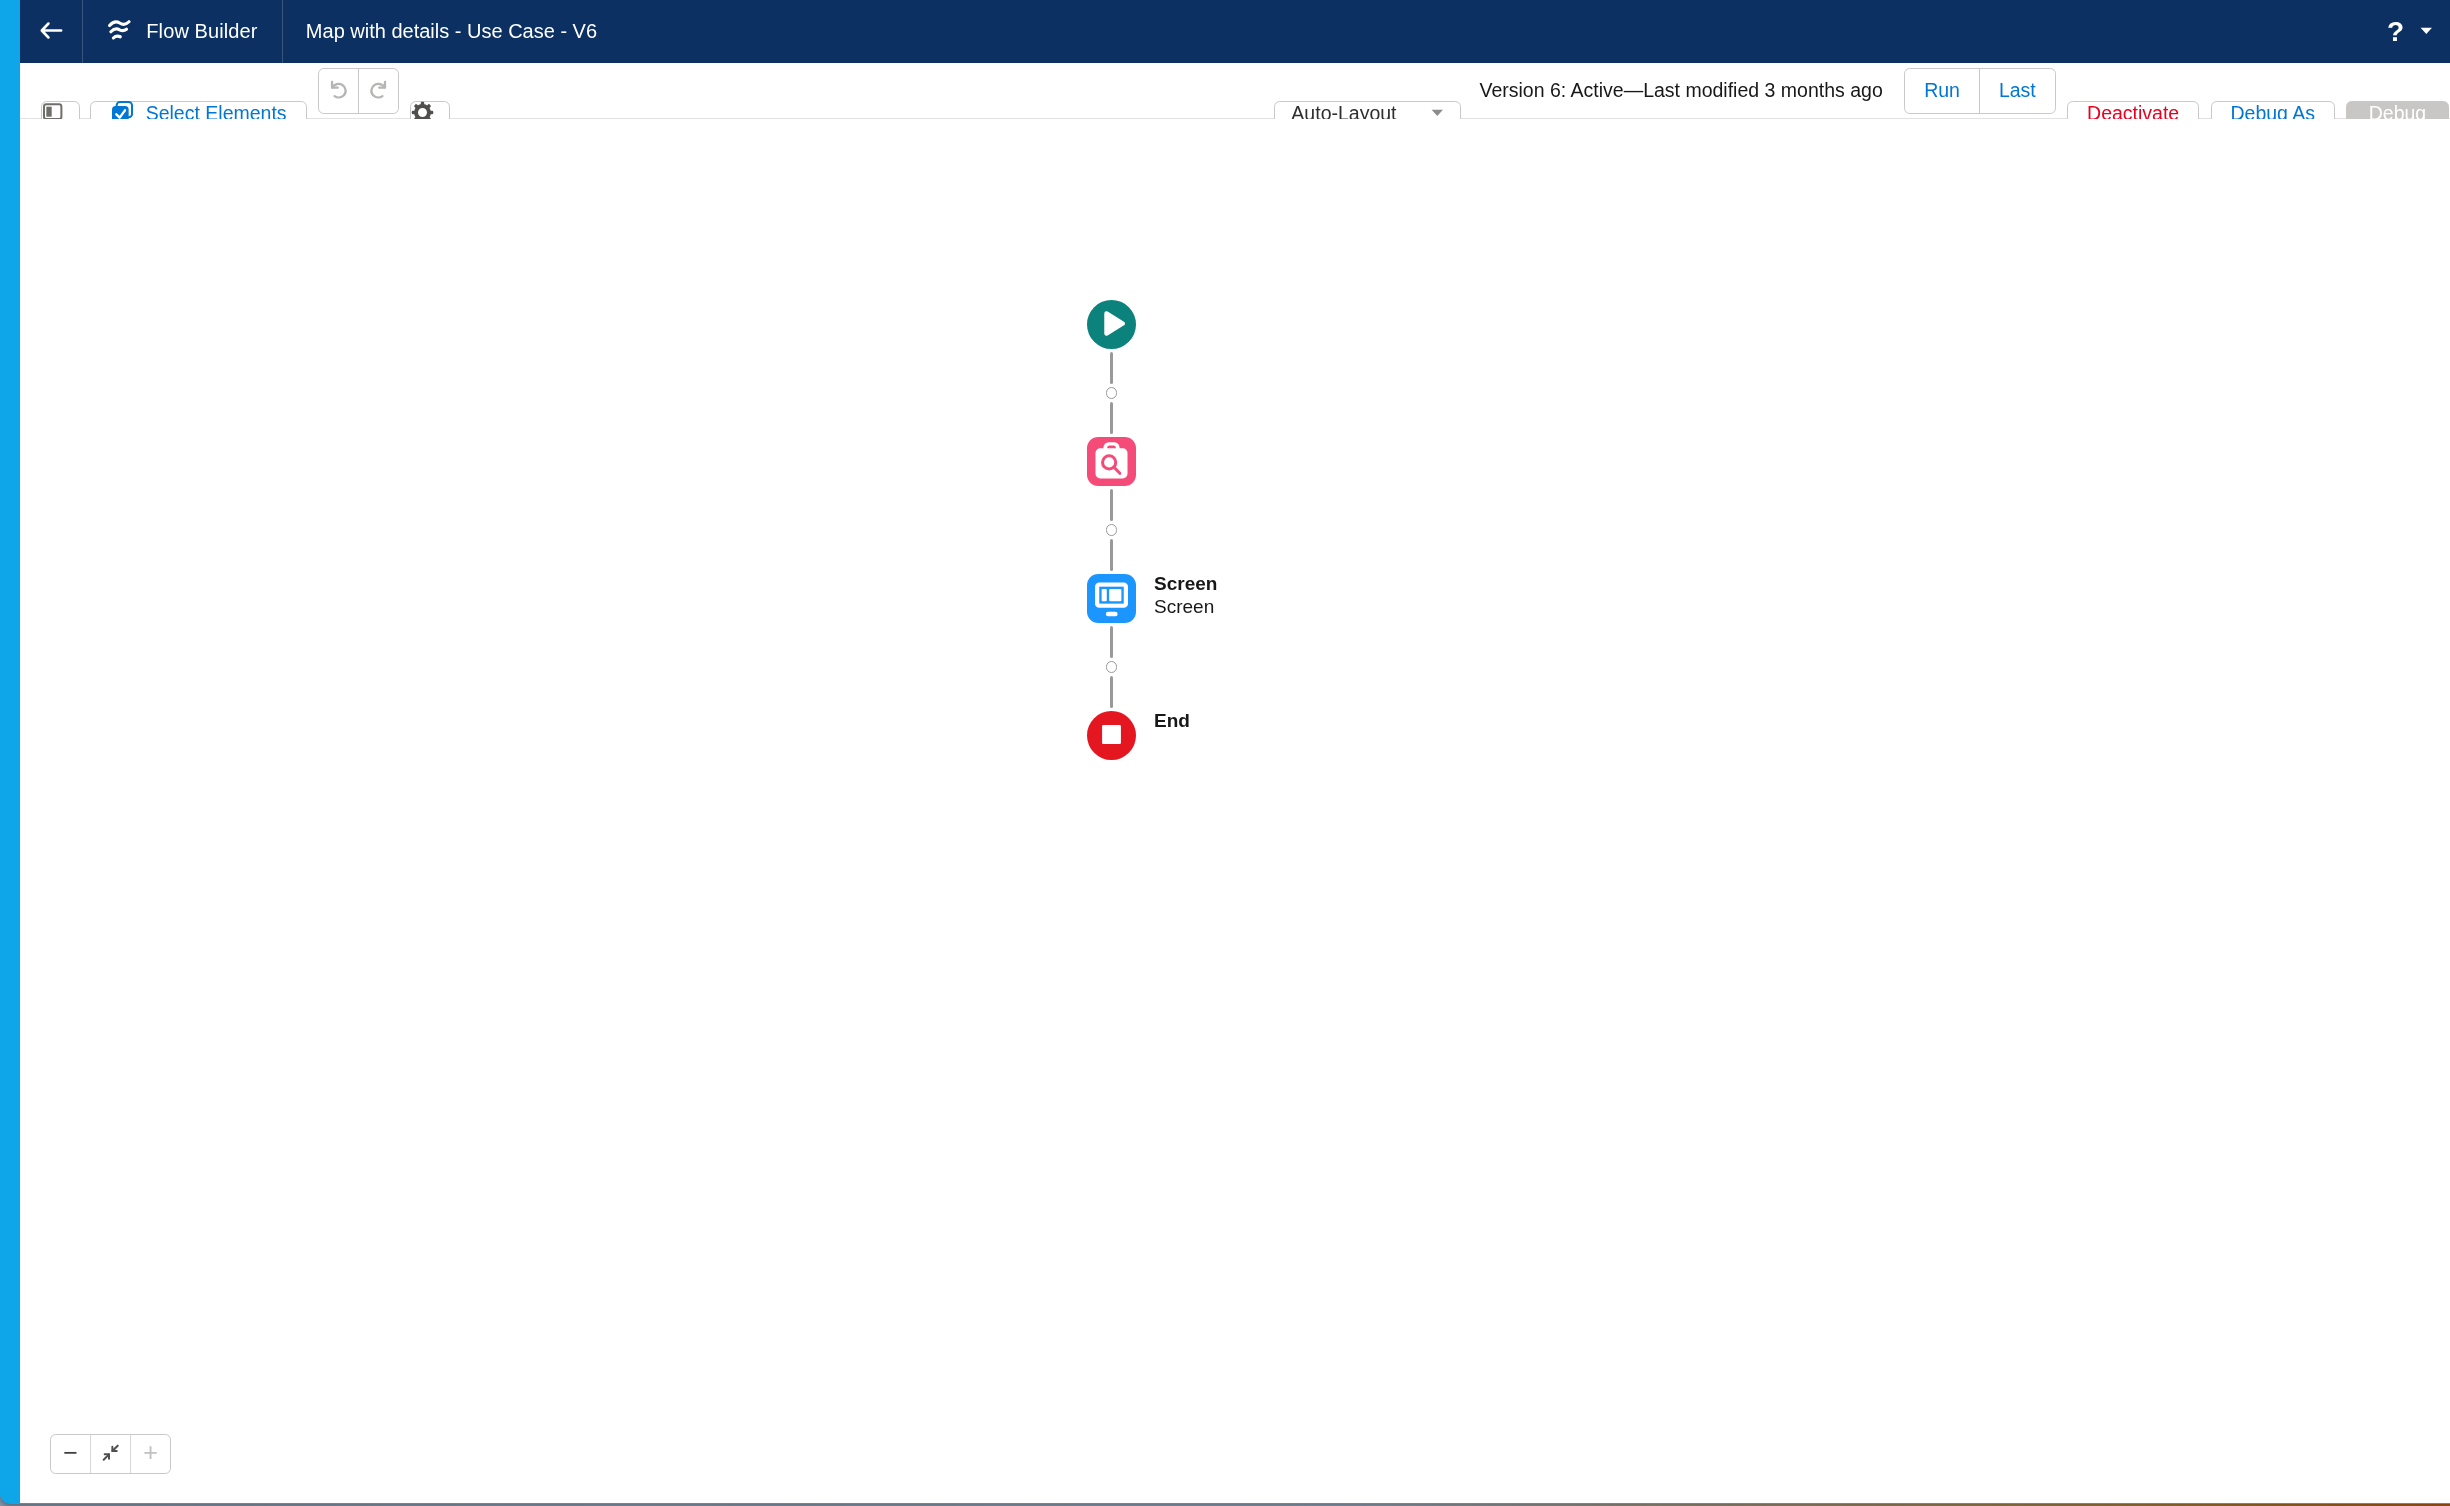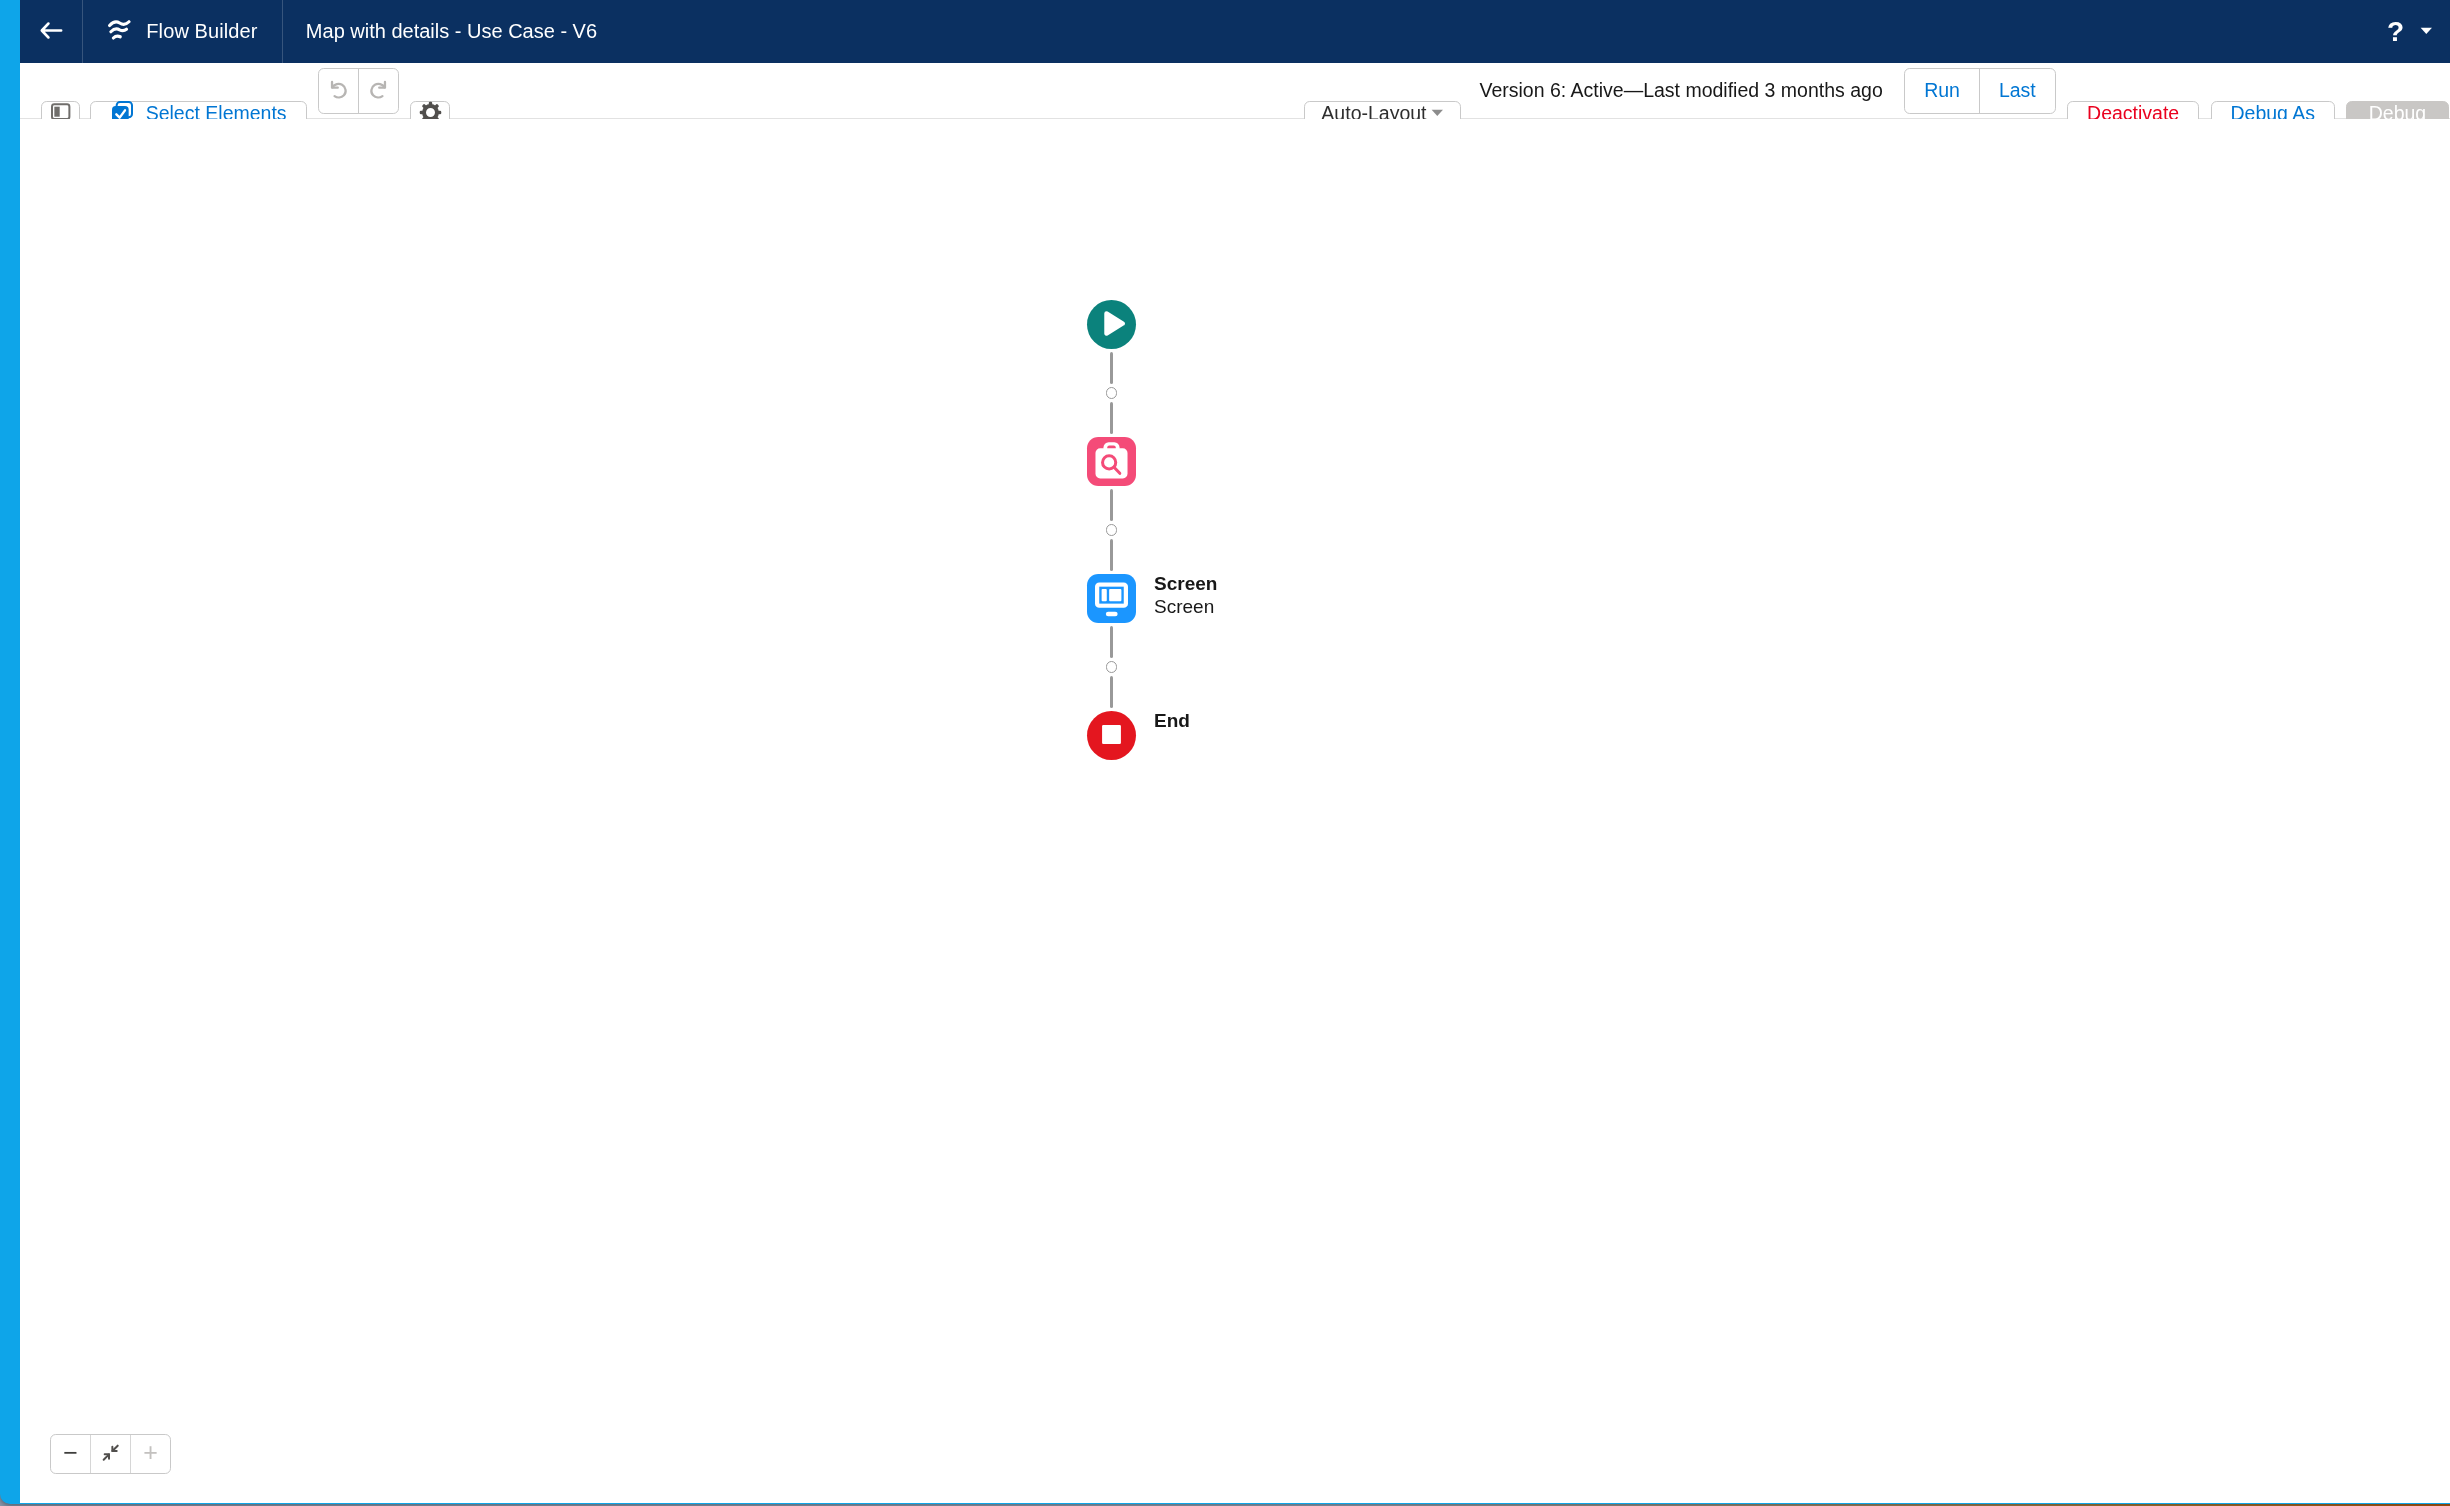--- a/index.html
+++ b/index.html
@@ -24,33 +24,33 @@
   .nav-app{display:flex;align-items:center;gap:15px;padding:0 24px;}
   .nav-app-name{font-size:20px;letter-spacing:0.1px;}
   .nav-title{display:flex;align-items:center;padding-left:23px;font-size:20px;}
   .nav-right{margin-left:auto;display:flex;align-items:center;gap:16.4px;padding-right:37px;}
   .nav-help{font-size:28px;font-weight:600;line-height:1;cursor:pointer;}
 
   
   .toolbar{height:55px;background:#fff;border-bottom:1.3px solid #e2e2e2;
     display:flex;align-items:center;padding:0 21.4px;}
   .tb-btn{height:24px;border:1.3px solid #c9c9c9;border-radius:5.7px;background:#fff;
-    display:flex;align-items:center;justify-content:center;cursor:pointer;box-sizing:border-box;margin-top:45px;}
+    display:flex;align-items:center;justify-content:space-between;cursor:pointer;box-sizing:border-box;margin-top:45px;}
   .tb-icon-btn{width:39px;}
   .tb-group{height:46px;border:1.3px solid #c9c9c9;border-radius:5.7px;background:#fff;
     display:flex;align-items:stretch;box-sizing:border-box;overflow:hidden;}
   .tb-group .cell{display:flex;align-items:center;justify-content:center;cursor:pointer;}
   .tb-group .cell + .cell{border-left:1.3px solid #c9c9c9;}
   .sel-btn{padding:0 19px;gap:11.3px;margin-left:10px;}
   .sel-label{color:#0176d3;font-size:19.5px;}
   .undo-group{margin-left:11.3px;}
   .undo-group .cell{width:39px;}
   .gear-btn{margin-left:11.3px;width:40px;}
   .tb-spacer{flex:1;}
-  .layout-btn{padding:0 16.4px;gap:4px;}
+  .layout-btn{padding:0 16.4px;gap:34px;}
   .layout-label{color:#2e2e2e;font-size:19.5px;}
   .version-text{font-size:19.5px;color:#181818;margin:0 21.4px 0 19px;white-space:nowrap;}
   .rundebug-group .cell{padding:0 19px;}
   .btn-blue-label{color:#0176d3;font-size:19.5px;}
   .btn-red-label{color:#ea001e;font-size:19.5px;}
   .deactivate-btn{margin-left:11.3px;padding:0 19px;}
   .saveas-btn{margin-left:11.3px;padding:0 19px;}
   .save-btn{margin-left:11.3px;padding:0 21.4px;background:#c9c7c5;border-color:#c9c7c5;cursor:default;}
   .save-label{color:#ffffff;font-size:19.5px;}
 

